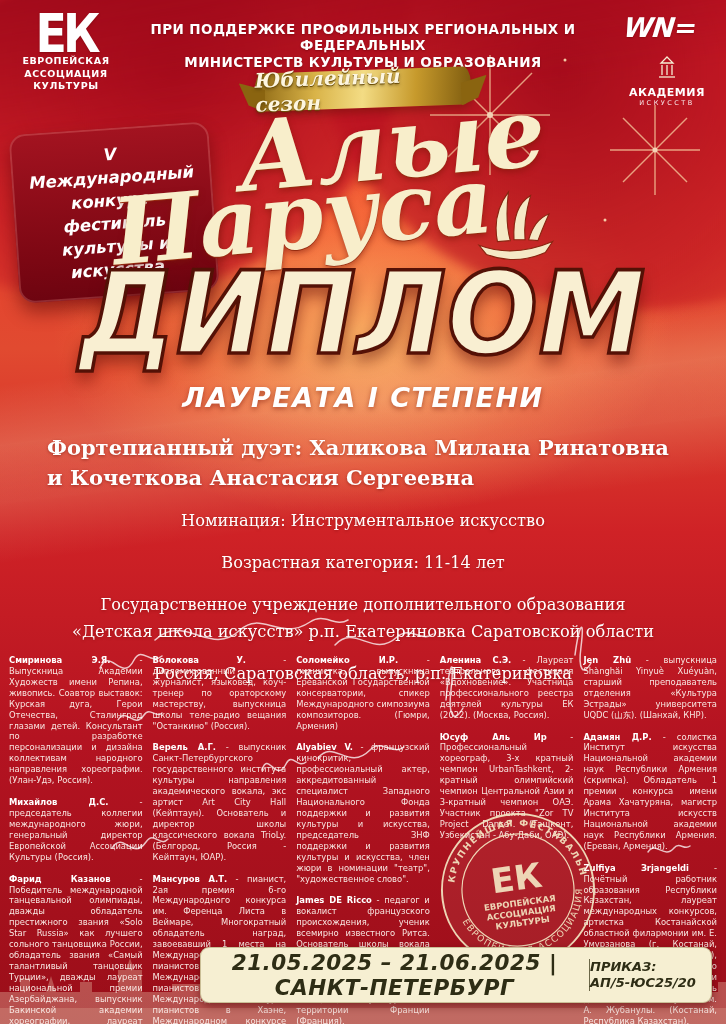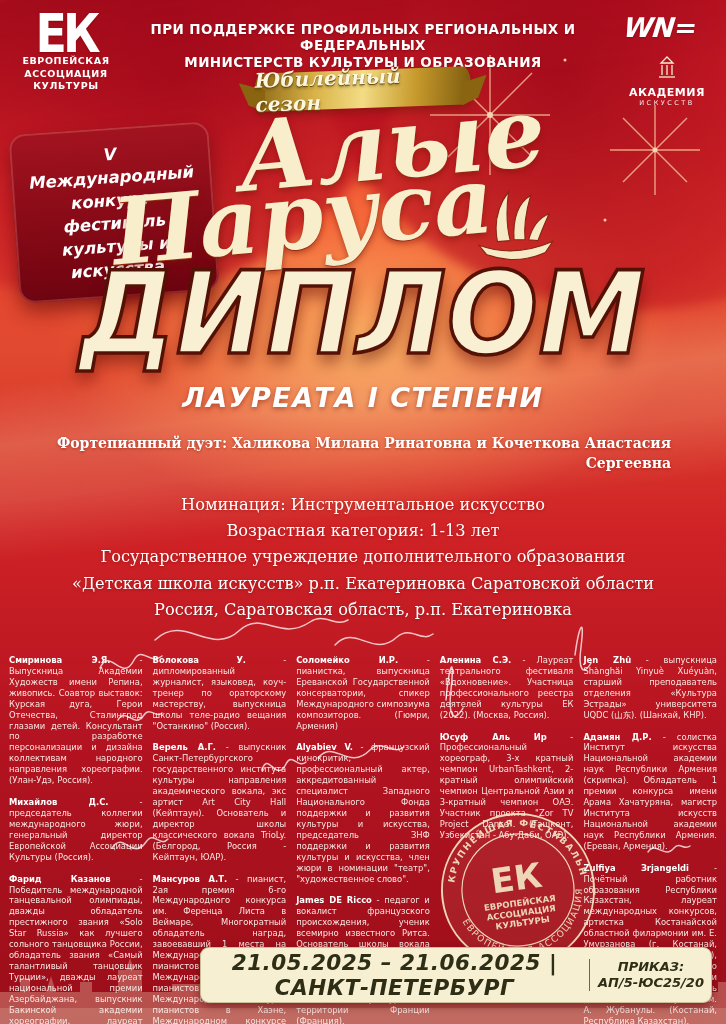--- a/index.html
+++ b/index.html
@@ -58,46 +58,46 @@
   .tw1{left:238px;top:88px;font-size:96px;transform:rotate(-5deg);}
   .tw2{left:112px;top:162px;font-size:92px;transform:rotate(-5deg);}
   .ship{position:absolute;left:468px;top:182px;}
   
   .dip{position:absolute;left:0;right:0;top:258px;text-align:center;font-weight:800;
     font-style:italic;font-size:107px;line-height:1.05;letter-spacing:1px;color:#f9efd2;
     -webkit-text-stroke:3.5px #541106;transform:scaleY(1.06);
     text-shadow:0 8px 16px rgba(90,10,5,.55);}
   .sub{position:absolute;left:0;right:0;top:382px;text-align:center;font-style:italic;
     font-weight:800;font-size:27px;letter-spacing:1.5px;text-shadow:0 2px 5px rgba(120,20,8,.5);}
-  .recipient{position:absolute;left:41px;right:55px;top:433px;text-align:right;
-    font-family:"DejaVu Serif","Liberation Serif",serif;font-weight:bold;font-size:14px;
+  .recipient{position:absolute;left:47px;right:55px;top:433px;text-align:left;
+    font-family:"DejaVu Serif","Liberation Serif",serif;font-weight:bold;font-size:21px;
     line-height:1.45;text-shadow:0 1px 3px rgba(100,10,5,.45);}
   .details{position:absolute;left:55px;right:55px;top:492px;text-align:center;
     font-family:"DejaVu Serif","Liberation Serif",serif;font-size:16.2px;line-height:1.62;
     text-shadow:0 1px 3px rgba(100,10,5,.4);}
-  .details div{max-width:600px;margin:0 auto;}
+  .details div{max-width:600px;margin:16px auto;}
   
   .jury{position:absolute;left:9px;right:9px;top:655px;display:grid;z-index:10;
     grid-template-columns:repeat(5,1fr);gap:0 10px;font-size:8.4px;line-height:1.3;
     color:#f8e6e1;text-align:justify;}
   .jury p{margin:0 0 11px 0;}
   .jury b{color:#fff;}
   .sigs,.stampw,.skyline,.fireworks{position:absolute;pointer-events:none;}
   .sigs{left:0;top:0;z-index:20;}
   .stampw{left:436px;top:808px;z-index:25;transform:rotate(-8deg);opacity:.92;}
   .fireworks{left:0;top:0;opacity:.85;}
   .skyline{left:0;bottom:0;z-index:2;}
   
   .bar{position:absolute;left:200px;top:947px;width:512px;height:56px;z-index:30;
     background:#f6efd2;border-radius:9px;display:flex;align-items:center;
     box-shadow:0 3px 8px rgba(70,0,0,.5),inset 0 0 0 1px rgba(120,100,40,.35);}
   .bar .dates{flex:1;text-align:center;font-style:italic;font-weight:bold;font-size:21.5px;
     color:#2e2d15;letter-spacing:.5px;}
   .bar .sep{width:1px;height:32px;background:#6b6748;}
-  .bar .order{width:122px;text-align:center;font-style:italic;font-weight:bold;
+  .bar .order{width:122px;font-style:italic;font-weight:bold;
     font-size:13px;line-height:1.25;color:#2e2d15;}
 </style>
 </head>
 <body>
 
 <div class="page">
   <div class="drape tl"></div>
   <div class="drape tr"></div>
   <div class="drape band"></div>
   <div class="ray" style="top:340px"></div>
@@ -173,21 +173,21 @@
       <path d="M12,68 Q50,82 92,64 L84,76 Q52,90 20,78 Z"></path>
     </g>
   </svg>
 
   <div class="dip">ДИПЛОМ</div>
   <div class="sub">ЛАУРЕАТА I СТЕПЕНИ</div>
   <div class="recipient">Фортепианный дуэт: Халикова Милана Ринатовна и Кочеткова Анастасия Сергеевна</div>
 
   <div class="details">
     <div>Номинация: Инструментальное искусство</div>
-    <div>Возрастная категория: 1-13 лет</div>
+    <div>Возрастная категория: 11-14 лет</div>
     <div>Государственное учреждение дополнительного образования «Детская школа искусств» р.п. Екатериновка Саратовской области</div>
     <div>Россия, Саратовская область, р.п. Екатериновка</div>
   </div>
 
   <div class="jury">
     <div>
       <p><b>Смиринова Э.Я.</b> <span>- Выпускница Академии Художеств имени Репина, живопись. Соавтор выставок: Курская дуга, Герои Отечества, Сталинград глазами детей. Консультант по разработке персонализации и дизайна коллективам народного направления хореографии. (Улан-Удэ, Россия).</span></p>
       <p><b>Михайлов Д.С.</b> <span>- председатель коллегии международного жюри, генеральный директор Европейской Ассоциации Культуры (Россия).</span></p>
       <p><b>Фарид Казанов</b> <span>- Победитель международной танцевальной олимпиады, дважды обладатель престижного звания «Solo Star Russia» как лучшего сольного танцовщика России, обладатель звания «Самый талантливый танцовщик Турции», дважды лауреат национальной премии Азербайджана, выпускник Бакинской академии хореографии, лауреат международных и всероссийских конкурсов-фестивалей хореографии, амбассадор Европейской Ассоциации Культуры на территории Азербайджана. (Азербайджан).</span></p>
     </div>

